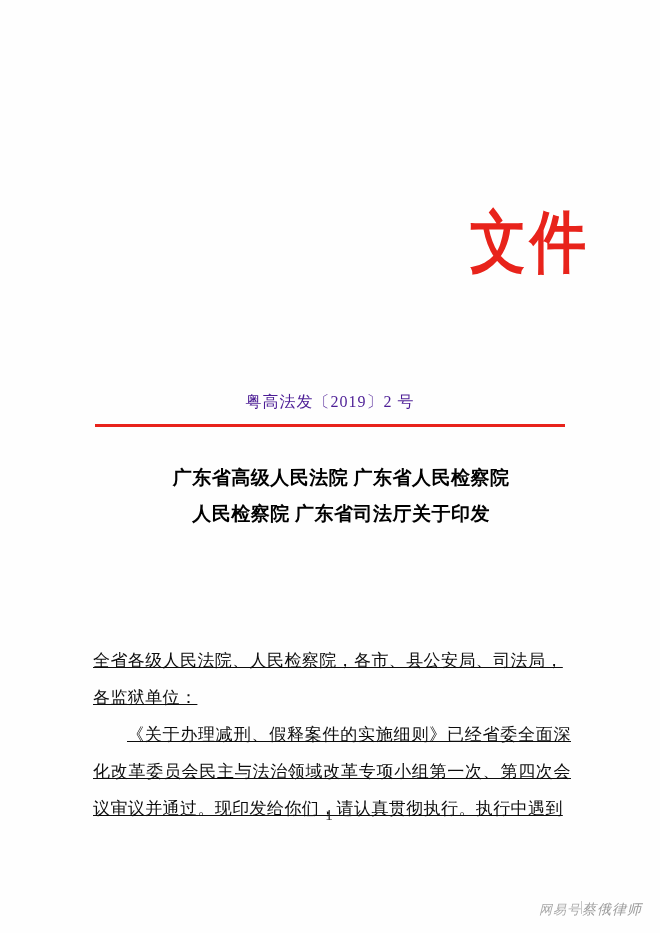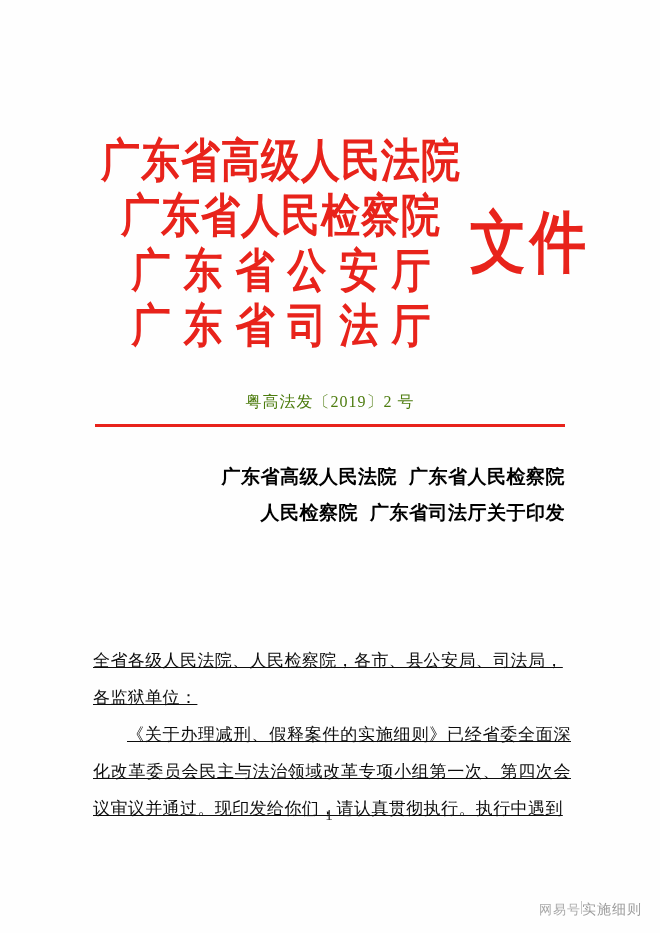--- a/index.html
+++ b/index.html
@@ -73,41 +73,40 @@
 
   
   .docnum {
     position: absolute;
     left: 0;
     top: 392px;
     width: 660px;
     text-align: center;
     font-size: 16px;
     letter-spacing: 1px;
-    color: #4d7c0f;
+    color: #4c1d95;
   }
 
   
   .red-rule {
     position: absolute;
     left: 95px;
     top: 424px;
     width: 470px;
     height: 3px;
     background: #e8231b;
   }
 
   
   .title-block {
     position: absolute;
-    left: 95px;
+    left: 106px;
     top: 460px;
     width: 470px;
-    text-align: right;
-    font-family: Liberation Mono, monospace;
+    text-align: center;
   }
   .title-line {
     font-size: 19px;
     font-weight: bold;
     line-height: 36px;
     color: #000000;
     letter-spacing: 0.5px;
     white-space: nowrap;
   }
 
@@ -144,20 +143,21 @@
 
   
   .watermark {
     position: absolute;
     right: 18px;
     bottom: 14px;
     display: flex;
     align-items: flex-start;
     gap: 0;
     opacity: 0.85;
+    font-style: italic;
   }
   .wm-logo {
     font-size: 13px;
     color: #9a9a9a;
     letter-spacing: 1px;
     font-family: "Liberation Sans", sans-serif;
   }
   .wm-divider {
     width: 1px;
     height: 13px;
@@ -169,26 +169,20 @@
     letter-spacing: 1px;
     font-family: "Liberation Sans", sans-serif;
   }
 </style>
 </head>
 <body>
 
 <div class="page">
 
   <div class="masthead">
-    <div class="masthead-lines">
-      <div class="mh-line">广东省高级人民法院</div>
-      <div class="mh-line">广东省人民检察院</div>
-      <div class="mh-line spaced">广东省公安厅</div>
-      <div class="mh-line spaced">广东省司法厅</div>
-    </div>
     <div class="mh-wen">文件</div>
   </div>
 
   <div class="docnum">粤高法发〔2019〕2 号</div>
 
   <div class="red-rule"></div>
 
   <div class="title-block">
     <div class="title-line">广东省高级人民法院 广东省人民检察院</div>
     <div class="title-line">人民检察院 广东省司法厅关于印发</div>
@@ -198,16 +192,16 @@
     <div class="body-p">全省各级人民法院、人民检察院，各市、县公安局、司法局，</div>
     <div class="body-p">各监狱单位：</div>
     <div class="body-p indent">《关于办理减刑、假释案件的实施细则》已经省委全面深化改革委员会民主与法治领域改革专项小组第一次、第四次会议审议并通过。现印发给你们，请认真贯彻执行。执行中遇到</div>
   </div>
 
   <div class="page-number">－ 1 －</div>
 
   <div class="watermark">
     <span class="wm-logo">网易号</span>
     <span class="wm-divider"></span>
-    <span class="wm-name">实施细则</span>
+    <span class="wm-name">蔡俄律师</span>
   </div>
 
 </div>
 
 </body></html>

